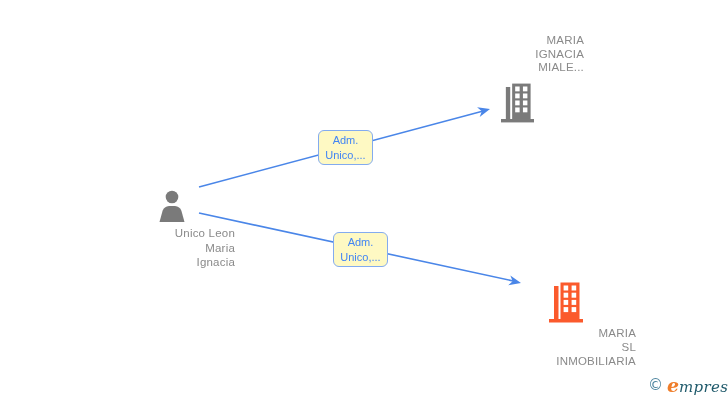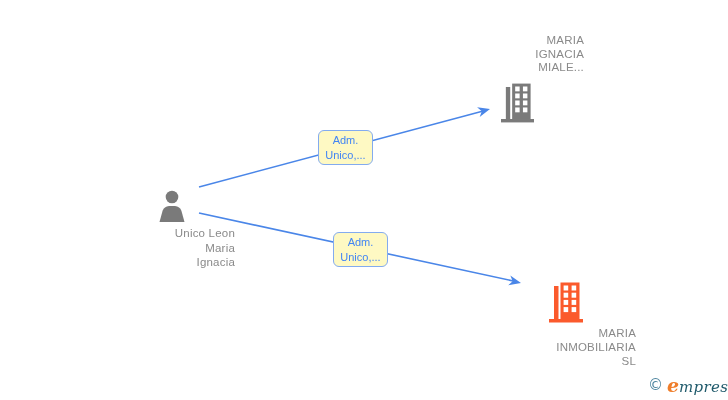--- a/index.html
+++ b/index.html
@@ -102,22 +102,22 @@
       <rect x="14.6" y="10.2" width="4.6" height="5"></rect>
         <rect x="22.6" y="10.2" width="4.6" height="5"></rect>
       <rect x="14.6" y="17.4" width="4.6" height="5"></rect>
         <rect x="22.6" y="17.4" width="4.6" height="5"></rect>
       <rect x="14.6" y="24.6" width="4.6" height="5"></rect>
         <rect x="22.6" y="24.6" width="4.6" height="5"></rect>
     </g>
   </svg>
   <div id="label-company-bottom" class="node-label">
     <span>MARIA</span>
+    <span>SL</span>
     <span>INMOBILIARIA</span>
-    <span>SL</span>
   </div>
 
   <div id="edge-label-1" class="edge-label">
     <span>Adm.</span>
     <span>Unico,...</span>
   </div>
   <div id="edge-label-2" class="edge-label">
     <span>Adm.</span>
     <span>Unico,...</span>
   </div>

